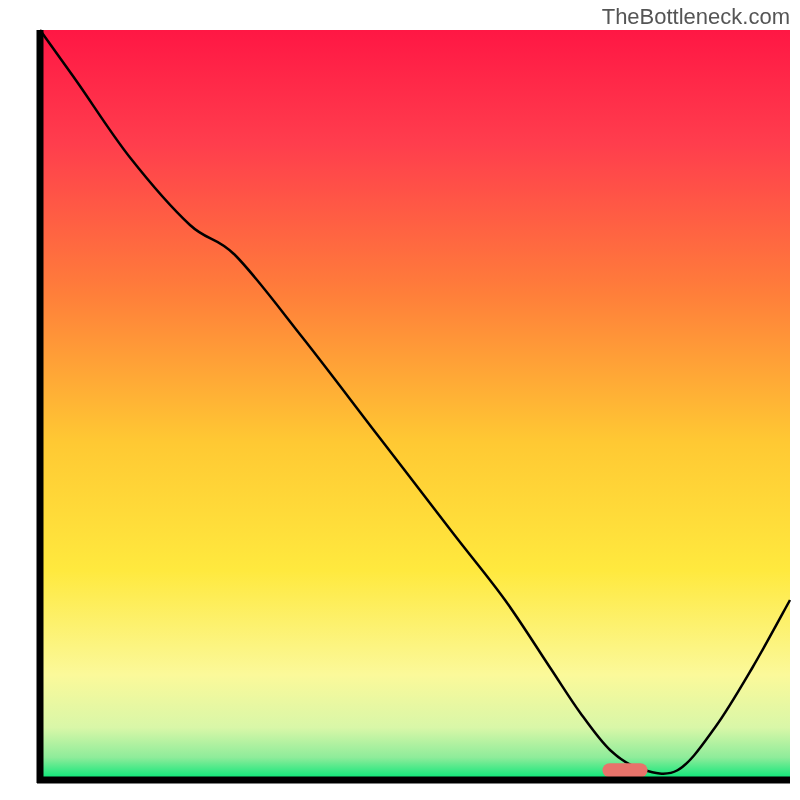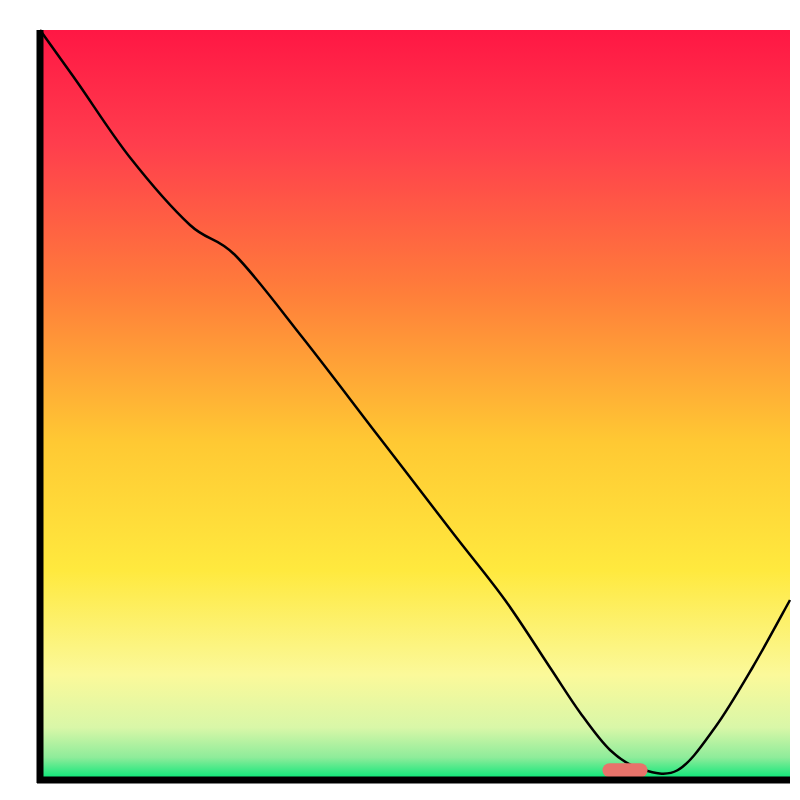--- a/index.html
+++ b/index.html
@@ -26,20 +26,21 @@
     font-family: Arial, sans-serif;
   }
   svg {
     display: block;
   }
 </style>
 </head>
 <body>
 
 <div class="chart-container">
+  <div class="watermark">TheBottleneck.com</div>
   <svg id="chart-svg" width="800" height="800">
     <defs>
       <linearGradient id="heatGradient" x1="0" y1="0" x2="0" y2="1">
           <stop offset="0%" stop-color="#ff1744"></stop>
           <stop offset="15%" stop-color="#ff3d4d"></stop>
           <stop offset="35%" stop-color="#ff7e3a"></stop>
           <stop offset="55.00000000000001%" stop-color="#ffc933"></stop>
           <stop offset="72%" stop-color="#ffe93e"></stop>
           <stop offset="86%" stop-color="#fbf99a"></stop>
           <stop offset="93%" stop-color="#d9f7a8"></stop>

